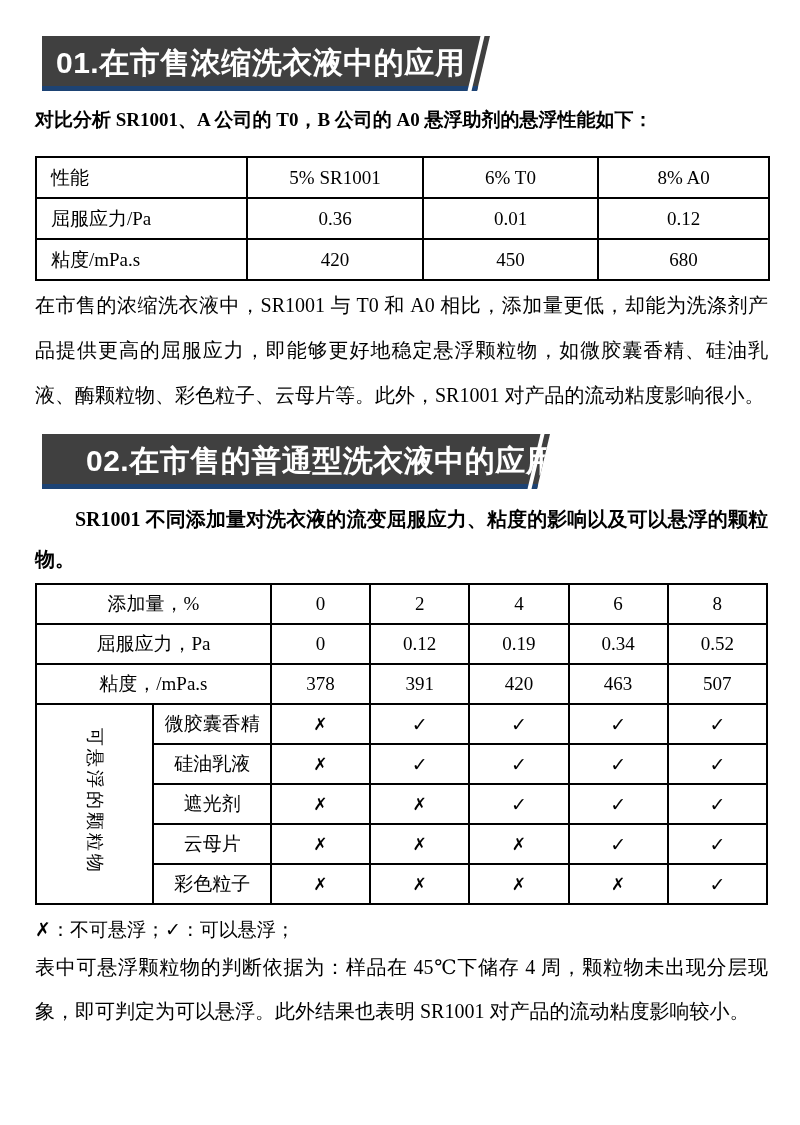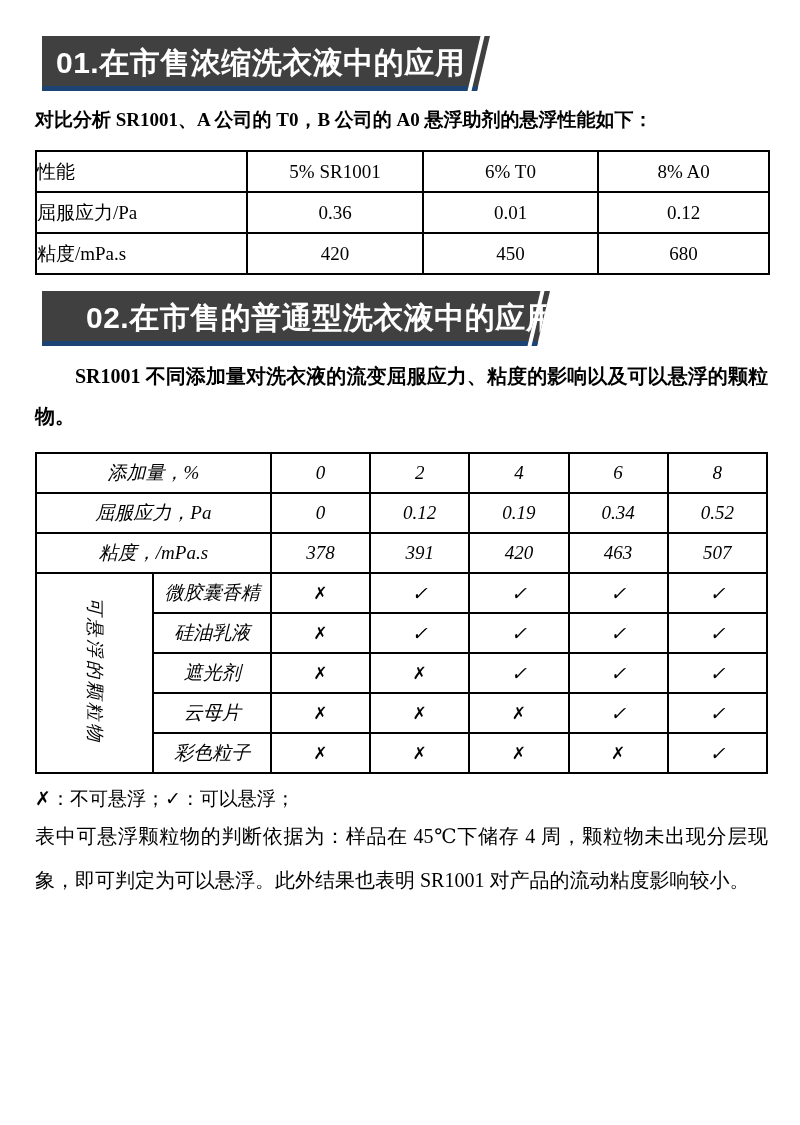--- a/index.html
+++ b/index.html
@@ -34,37 +34,37 @@
     font-family: "Liberation Sans", "DejaVu Sans", sans-serif;
     font-weight: 700;
     font-size: 30px;
     color: #ffffff;
     padding-left: 14px;
     letter-spacing: 0.5px;
     white-space: nowrap;
   }
 
   
-  .intro-line { font-size: 19px; font-weight: 700; line-height: 30px; margin-bottom: 15px; }
+  .intro-line { font-size: 19px; font-weight: 700; line-height: 30px; margin-bottom: 21px; }
   .para { font-size: 20px; line-height: 45px; text-align: justify; margin-top: 2px; }
   .intro-2 { font-size: 20px; font-weight: 700; line-height: 40px; text-align: justify; text-indent: 2em; margin-top: 10px; margin-bottom: 0; }
   .legend-line { font-size: 19px; line-height: 30px; margin-top: 10px; }
   .note { font-size: 20px; line-height: 44px; text-align: justify; }
 
   
   table { border-collapse: collapse; width: 733px; table-layout: fixed; }
   td { border: 2px solid #000; font-size: 19px; vertical-align: middle; }
 
   
   .t1 td { height: 41px; text-align: center; }
-  .t1 .lbl { text-align: left; padding-left: 0; }
+  .t1 .lbl { text-align: left; padding-left: 14px; }
   .t1 .c0 { width: 211px; } .t1 .c1 { width: 176px; } .t1 .c2 { width: 175px; } .t1 .c3 { width: 171px; border-radius: 6px; }
 
   
-  .t2 { margin-top: 16px; font-style: italic; }
+  .t2 { margin-top: 4px; }
   .t2 td { height: 40px; text-align: center; }
   .t2 .cv { width: 70px; } .t2 .cl { width: 213px; } .t2 .cd { width: 90px; }
   .t2 .mark { font-size: 19px; }
   .t2 .mark-x { font-weight: 700; font-size: 17px; font-family: "DejaVu Sans", sans-serif; }
   .t2 .vcell { padding: 6px 0; }
   .t2 .vlabel {
     display: inline-block;
     writing-mode: vertical-rl;
     text-orientation: sideways;
     font-size: 18px;
@@ -99,20 +99,21 @@
     </tr>
     <tr>
       <td class="lbl">粘度/mPa.s</td>
       <td>420</td>
       <td>450</td>
       <td>680</td>
     </tr>
   </tbody>
     </table>
 
+  <p class="para">在市售的浓缩洗衣液中，SR1001 与 T0 和 A0 相比，添加量更低，却能为洗涤剂产品提供更高的屈服应力，即能够更好地稳定悬浮颗粒物，如微胶囊香精、硅油乳液、酶颗粒物、彩色粒子、云母片等。此外，SR1001 对产品的流动粘度影响很小。</p>
 
   <div class="ribbon ribbon-2">
     <span class="ribbon-text">02.在市售的普通型洗衣液中的应用</span>
   </div>
 
   <p class="intro-2">SR1001 不同添加量对洗衣液的流变屈服应力、粘度的影响以及可以悬浮的颗粒物。</p>
 
   <table class="t2">
     <tbody>
         <tr>

